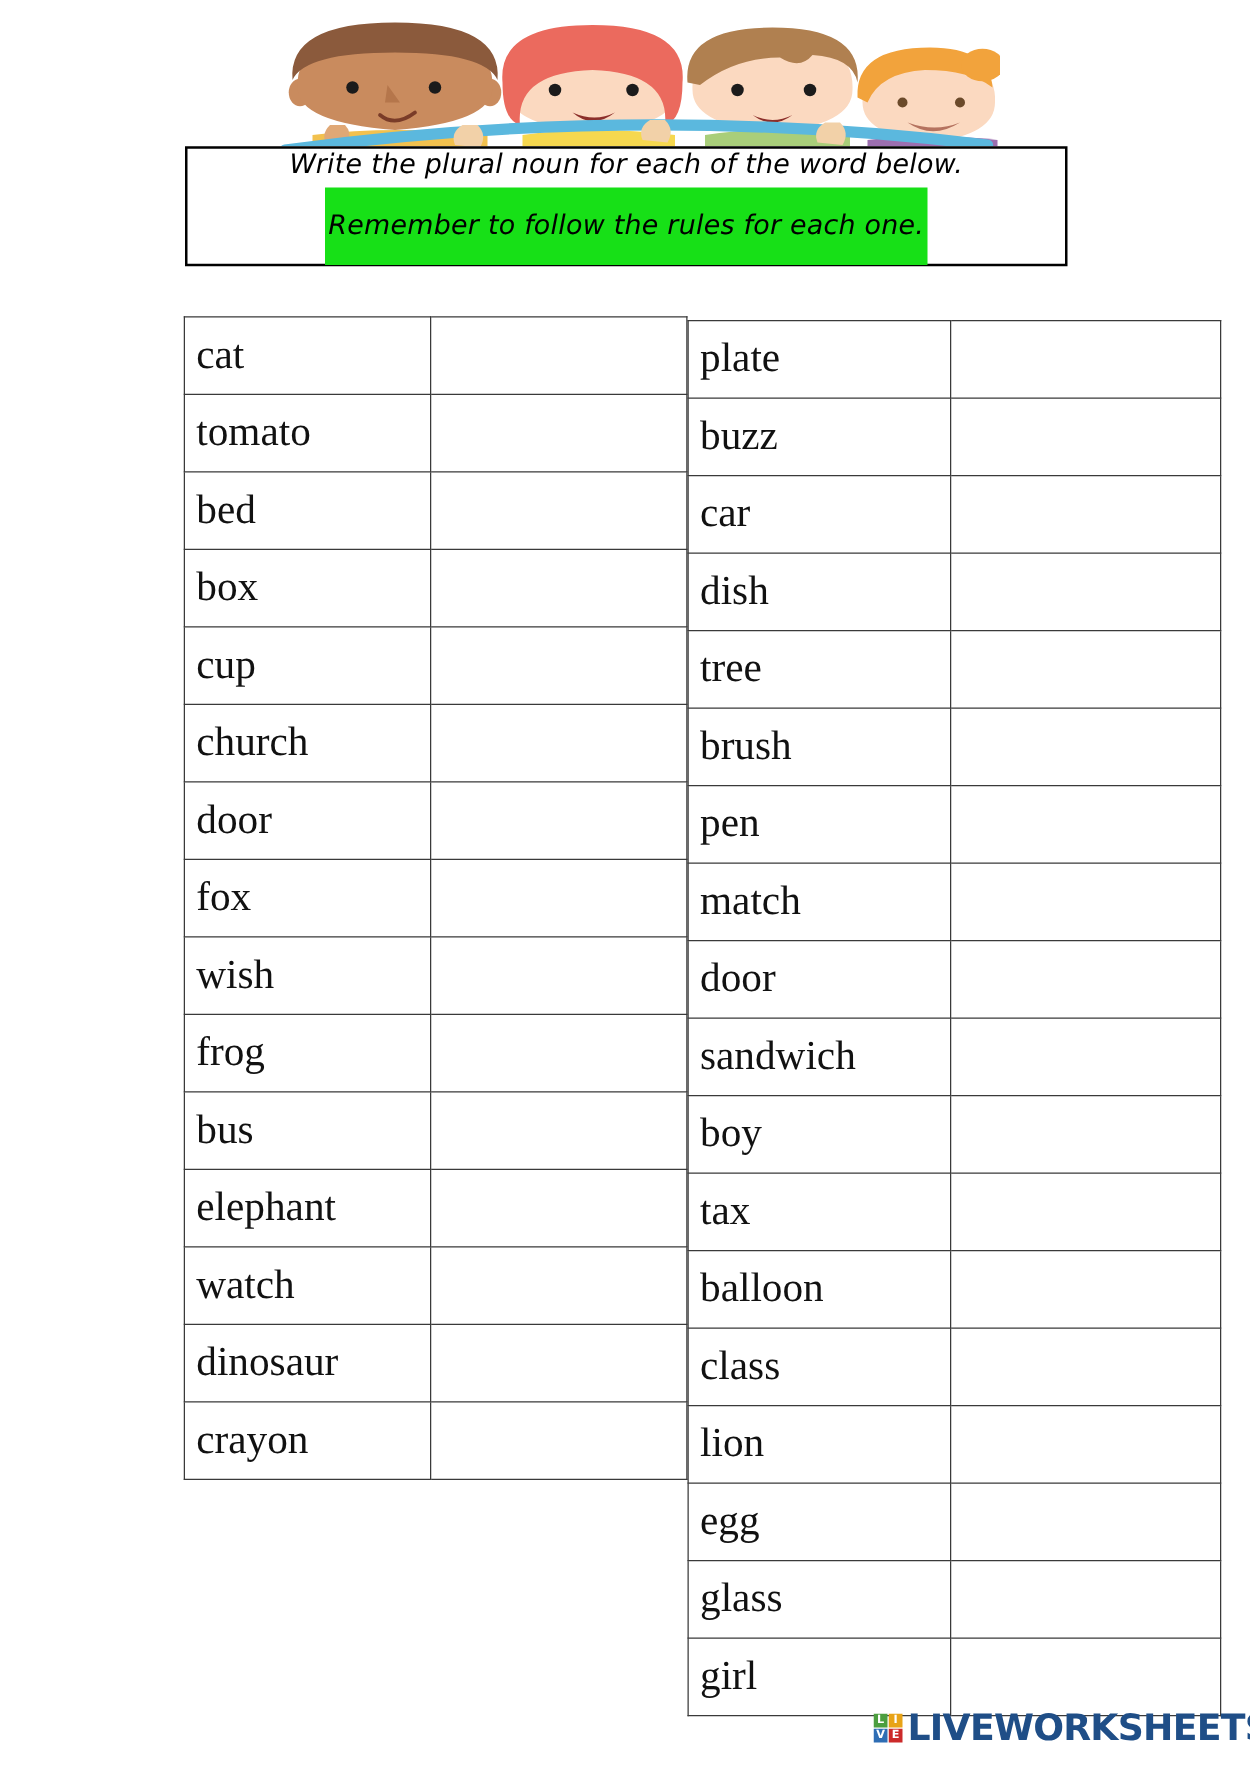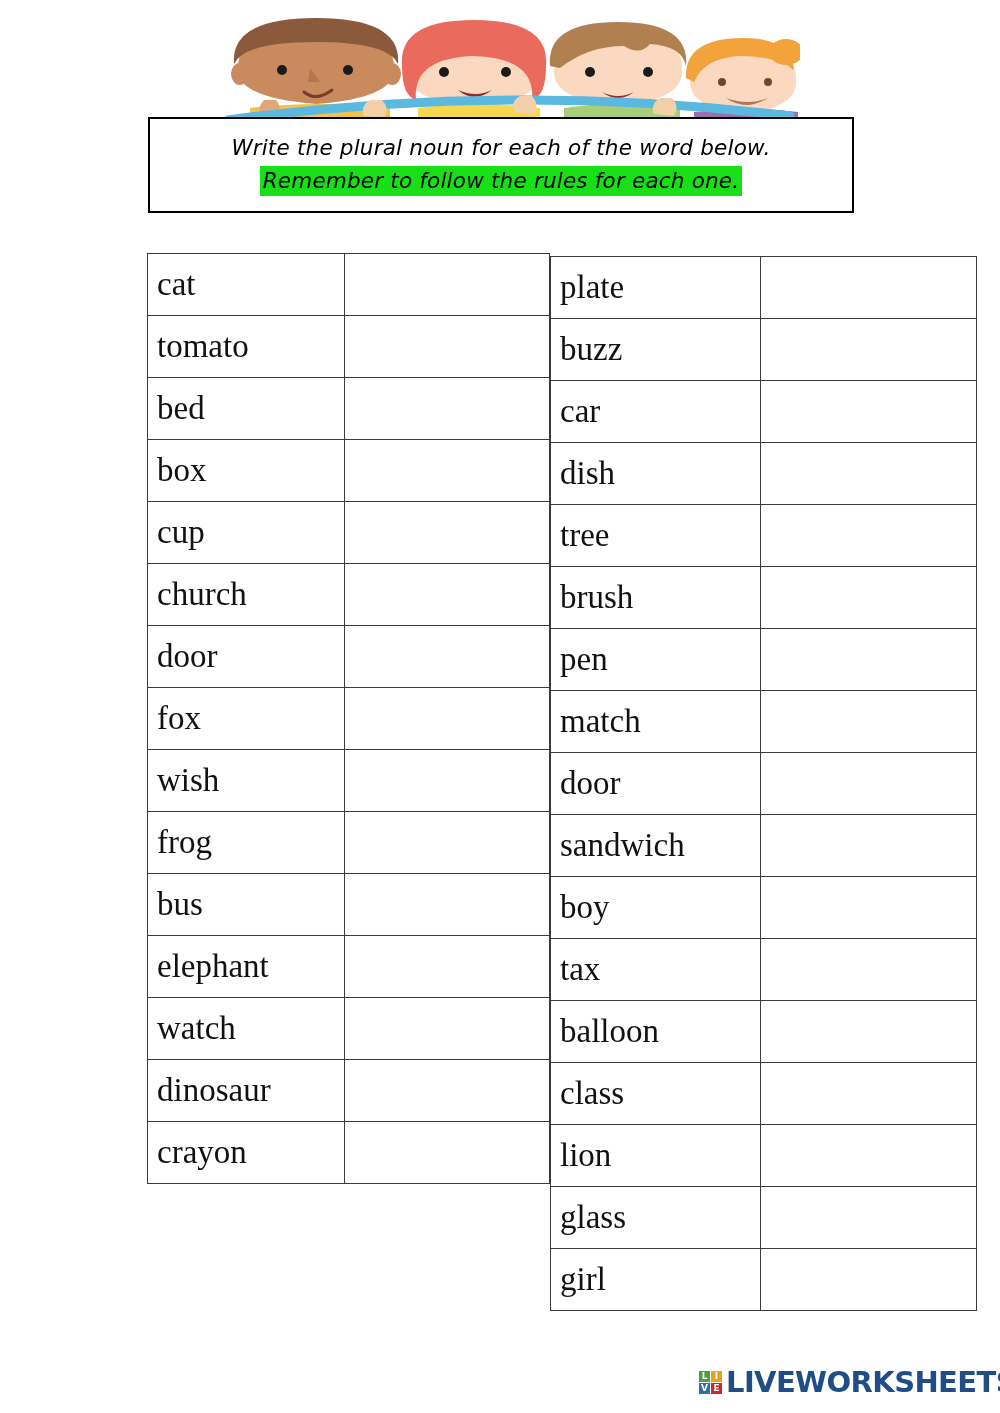--- a/index.html
+++ b/index.html
@@ -44,21 +44,21 @@
   .instruction-line {
     font-family: "DejaVu Sans", sans-serif;
     font-size: 21.5px;
     letter-spacing: 0.2px;
     color: #000000;
     line-height: 1.32;
     white-space: nowrap;
   }
   .instruction-line.highlight {
     background: #17E017;
-    padding: 1px 3px;
+    padding: 17px 3px;
     margin-top: 3px;
   }
 
   
   .word-table {
     position: absolute;
     border-collapse: collapse;
     table-layout: fixed;
   }
   #table-left {
@@ -309,20 +309,24 @@
       </tr>
       <tr>
         <td class="word-cell">class</td>
         <td class="answer-cell"></td>
       </tr>
       <tr>
         <td class="word-cell">lion</td>
         <td class="answer-cell"></td>
       </tr>
       <tr>
+        <td class="word-cell">egg</td>
+        <td class="answer-cell"></td>
+      </tr>
+      <tr>
         <td class="word-cell">glass</td>
         <td class="answer-cell"></td>
       </tr>
       <tr>
         <td class="word-cell">girl</td>
         <td class="answer-cell"></td>
       </tr>
     </tbody>
 </table>
 

